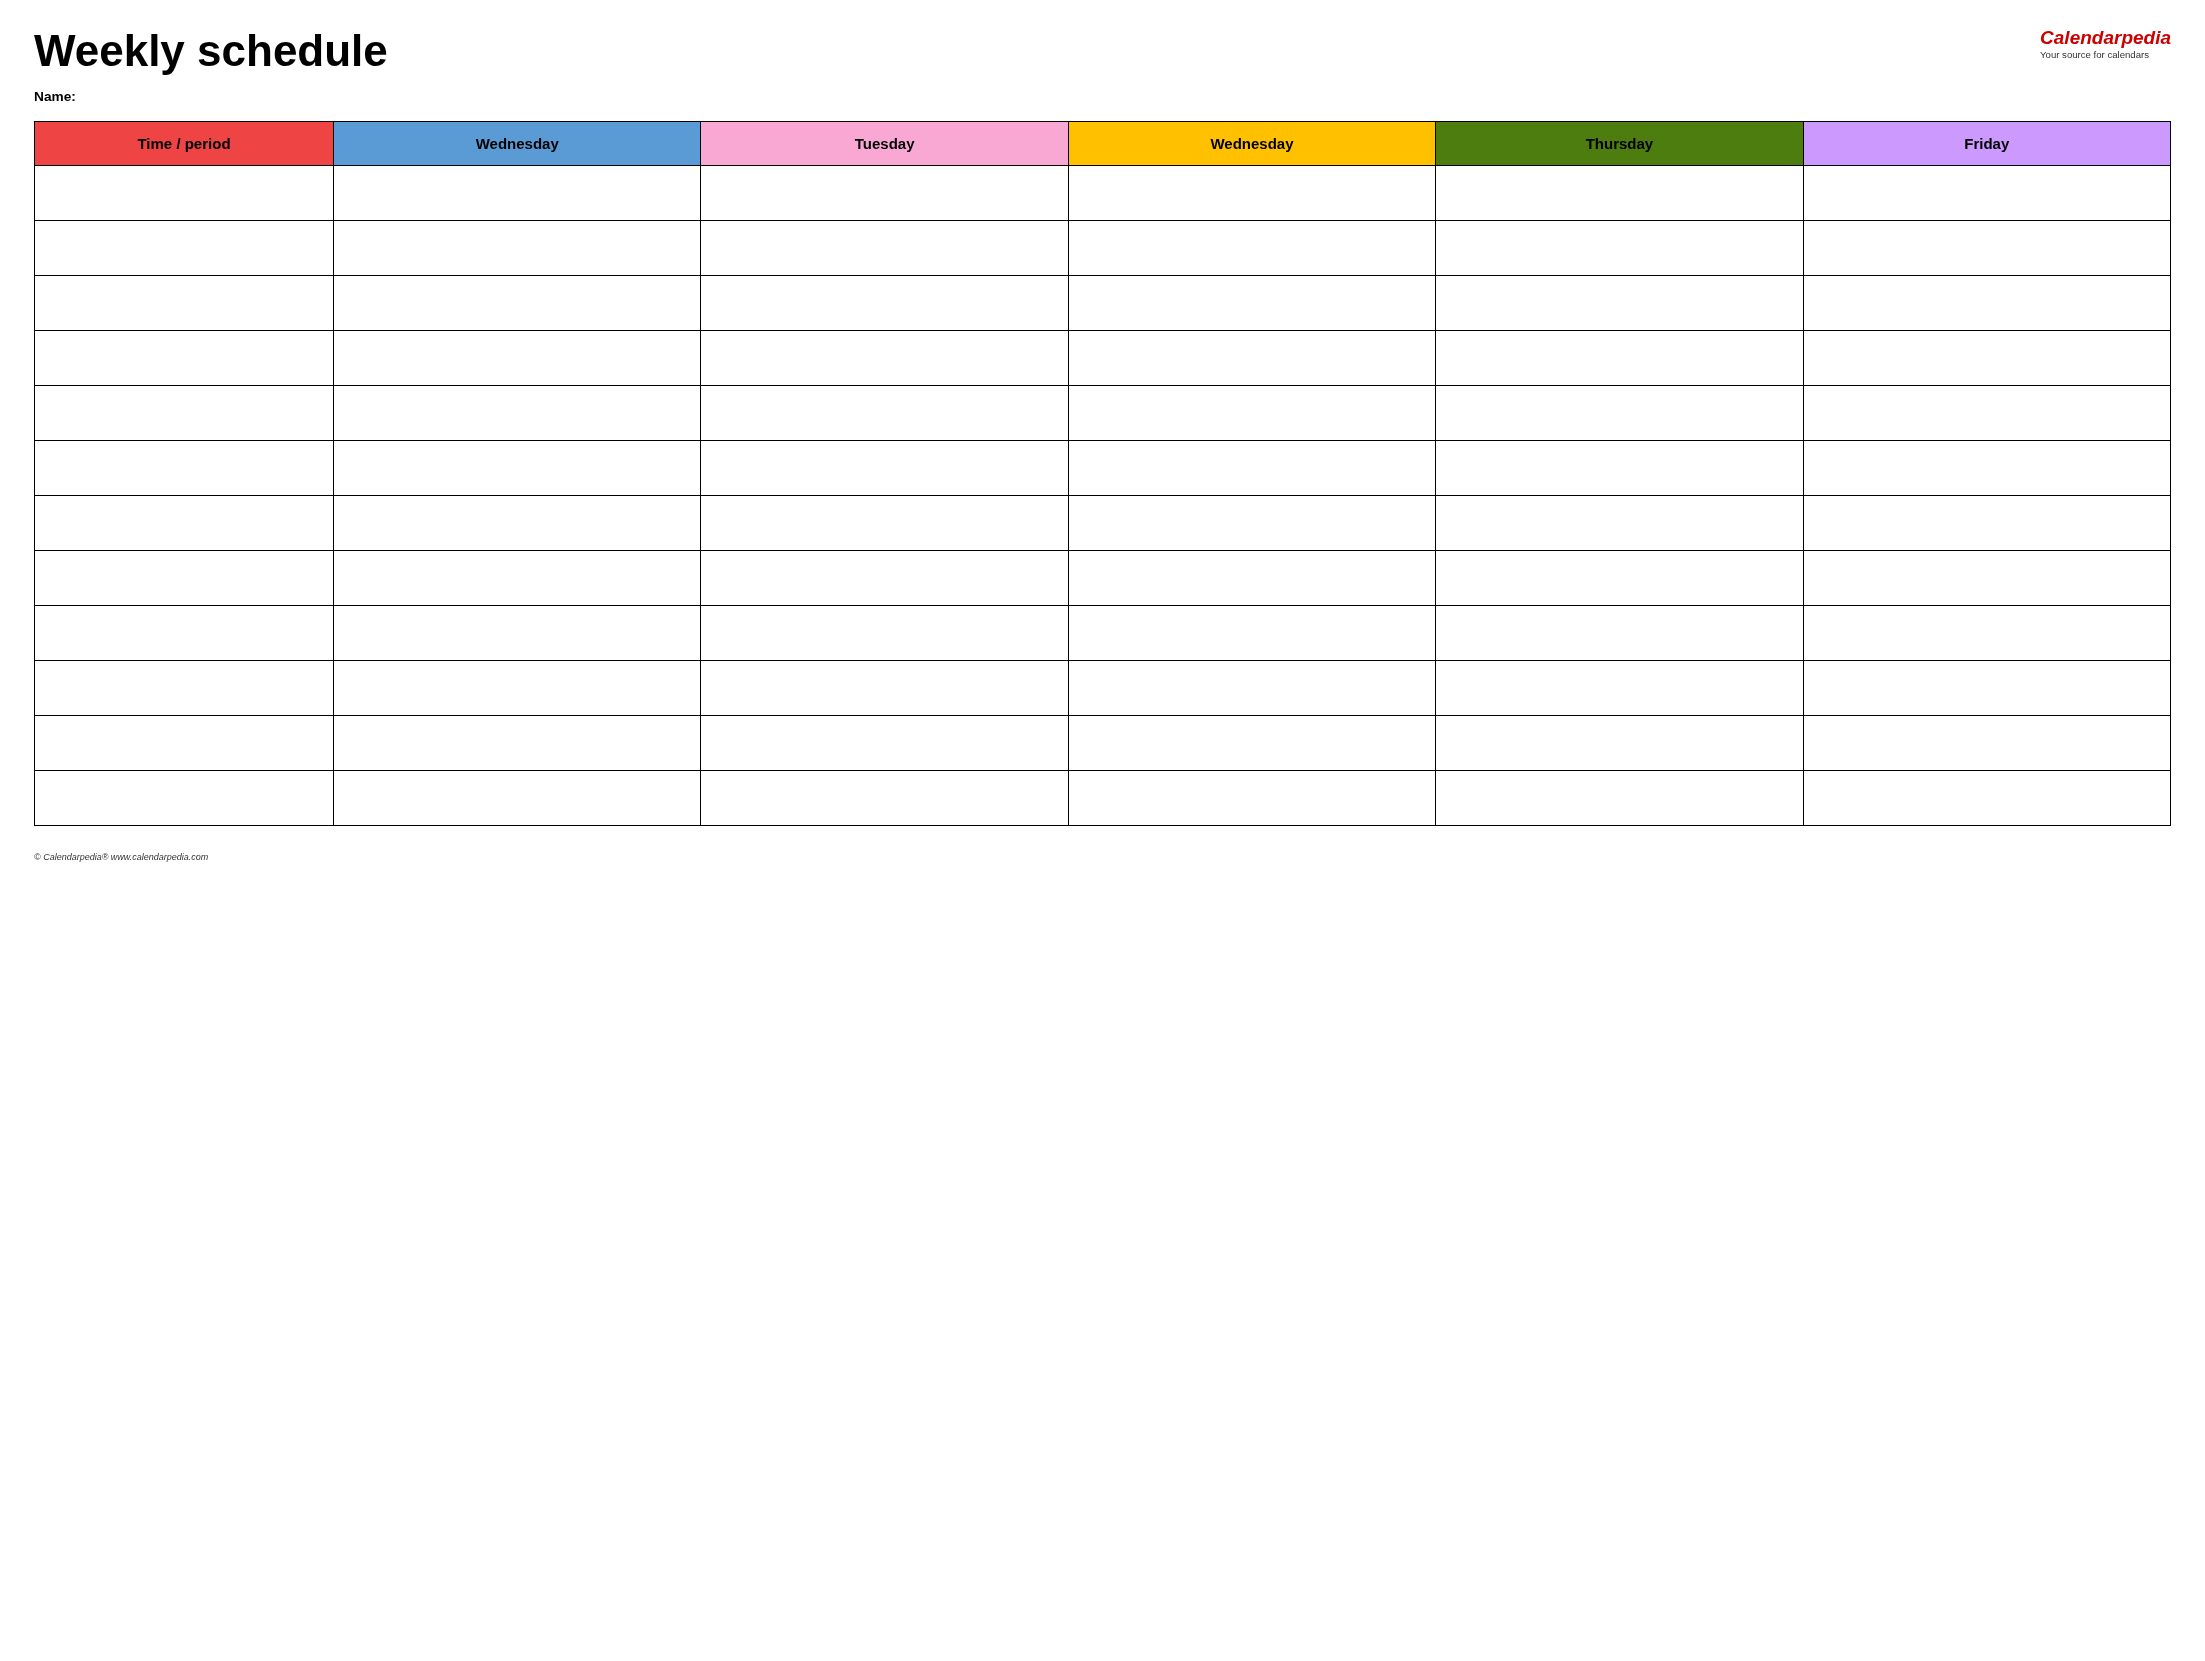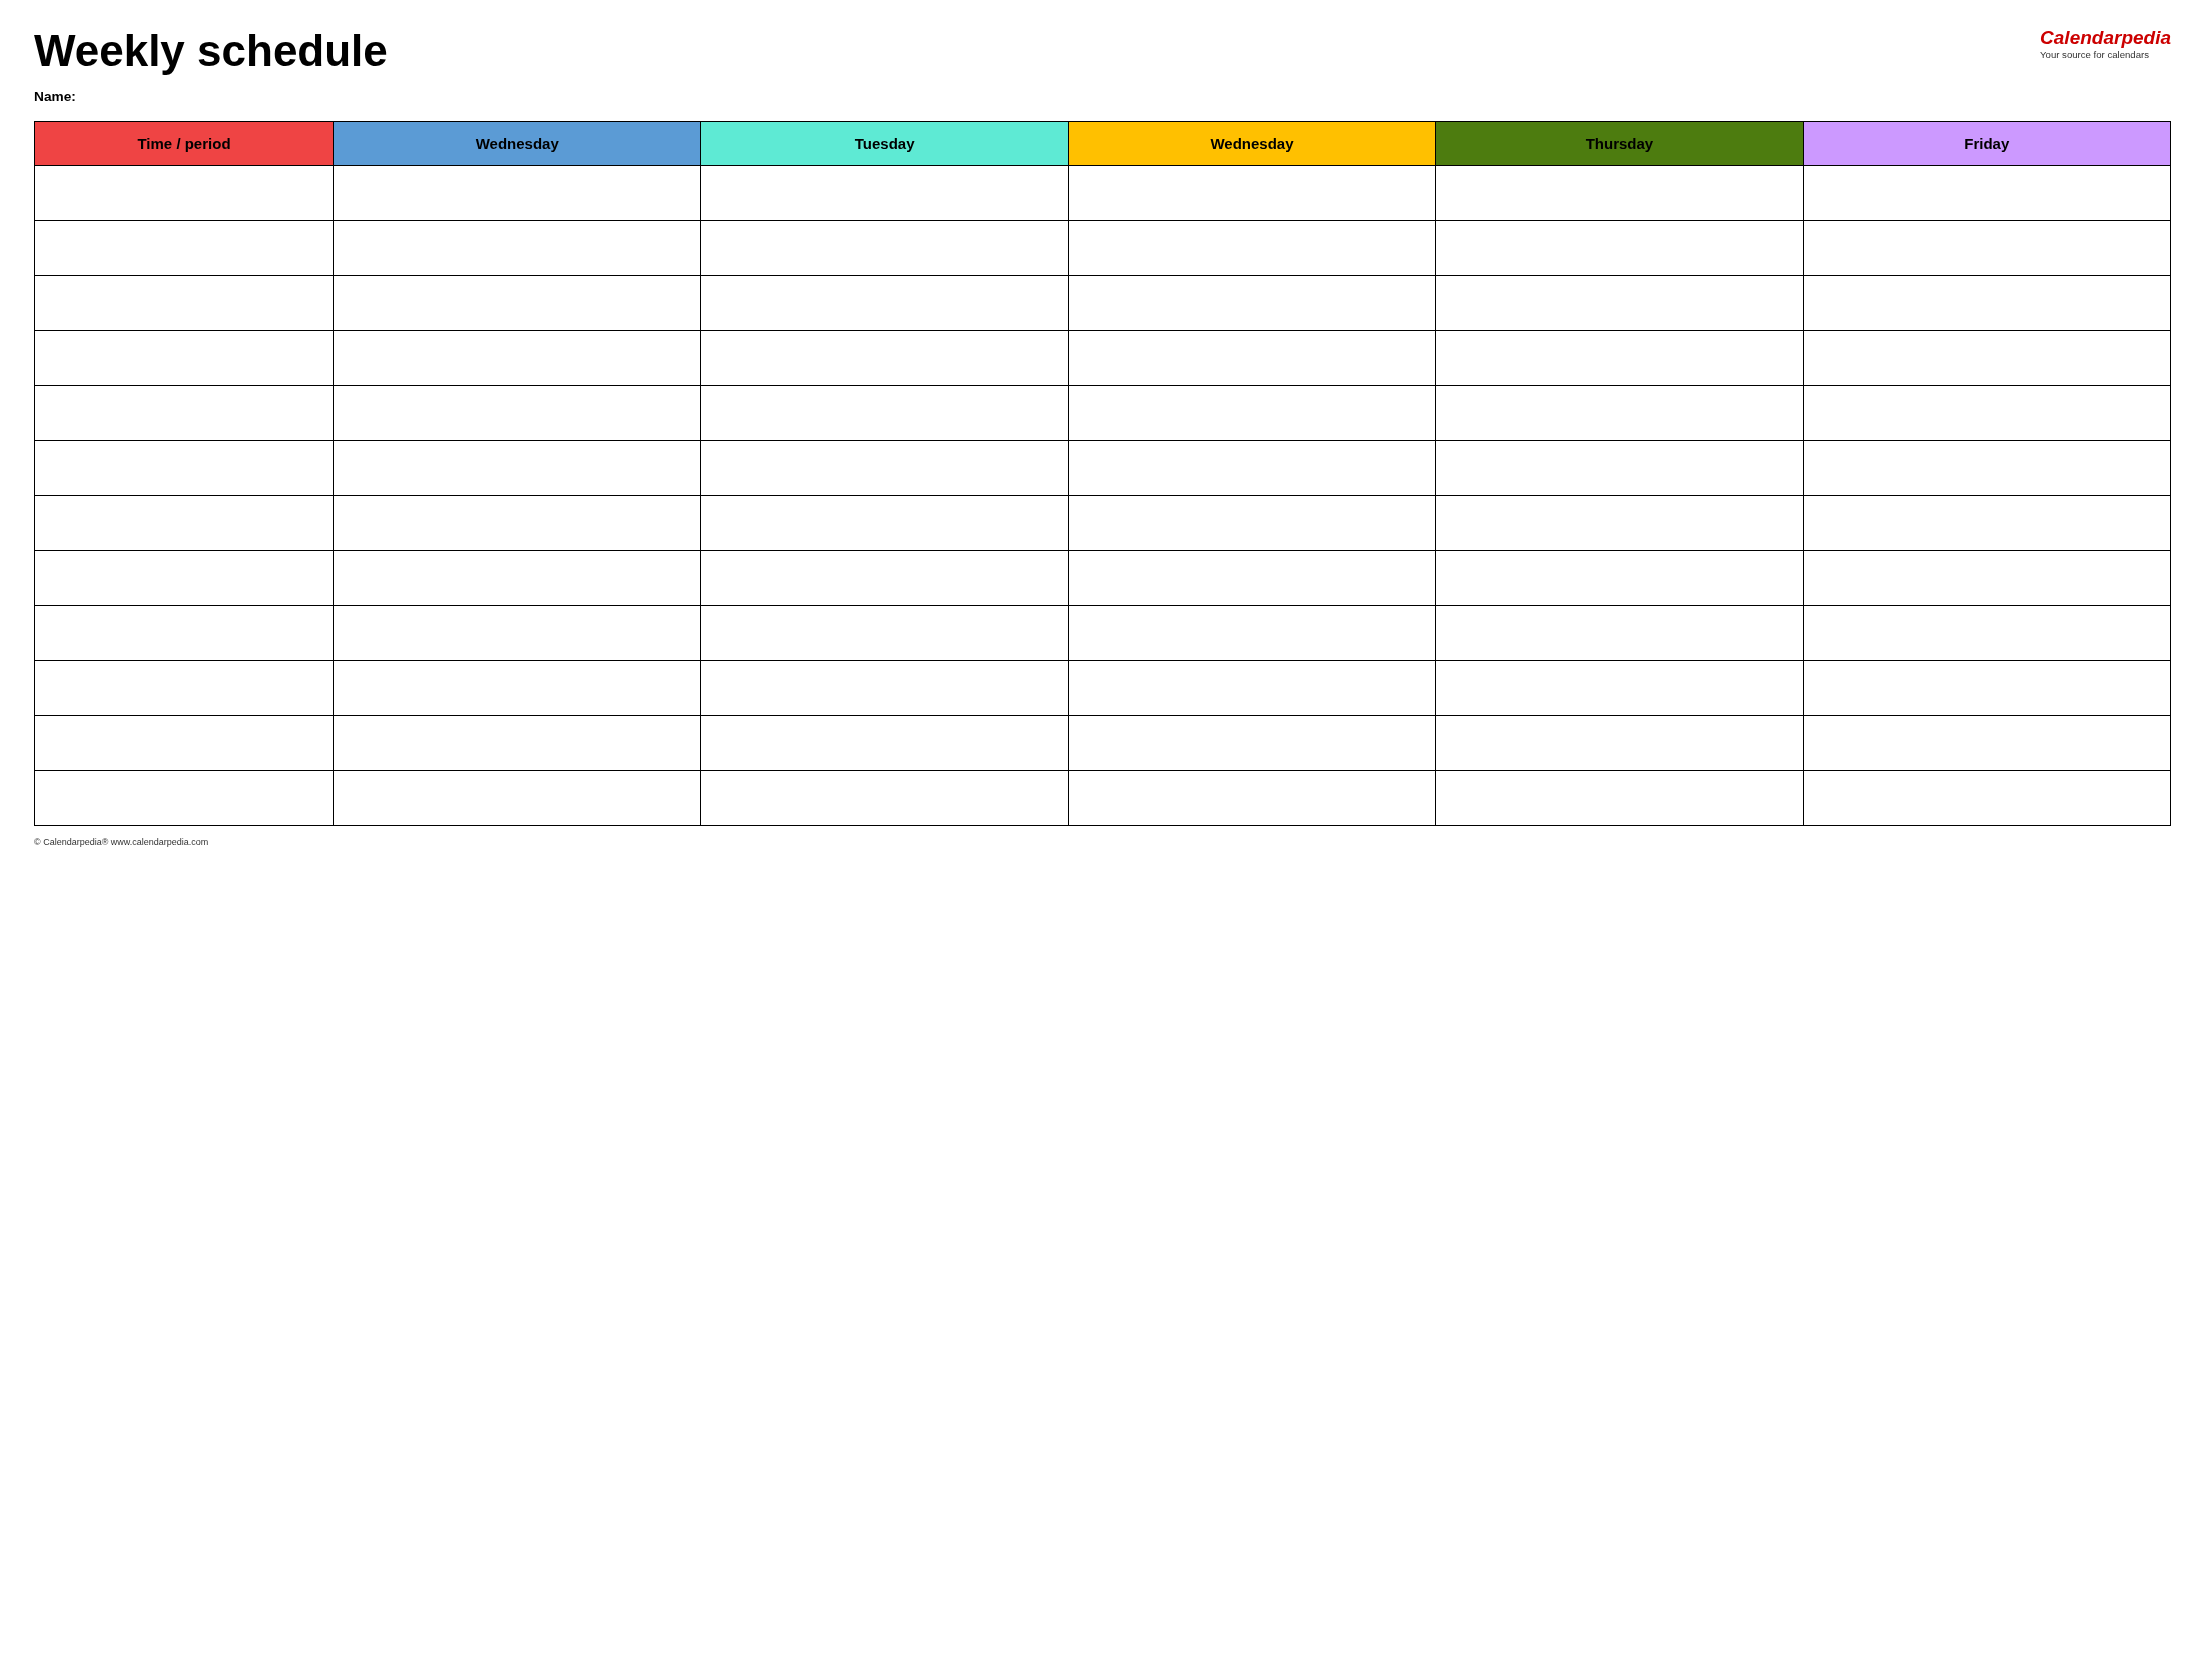--- a/index.html
+++ b/index.html
@@ -84,21 +84,21 @@
       width: 14%;
       background: #ef4444;
     }
 
     .col-monday {
       background: #5b9bd5;
       width: 17.2%;
     }
 
     .col-tuesday {
-      background: #5eead4;
+      background: #f9a8d4;
       width: 17.2%;
     }
 
     .col-wednesday {
       background: #ffc000;
       width: 17.2%;
     }
 
     .col-thursday {
       background: #4d7c0f;
@@ -110,23 +110,24 @@
       background: #cc99ff;
       width: 17.2%;
     }
 
     .data-cell {
       height: 55px;
       background: #ffffff;
     }
 
     .footer {
-      margin-top: 11px;
+      margin-top: 26px;
       font-size: 9px;
       color: #333333;
+      font-style: italic;
     }
   </style>
 </head>
 <body>
 
 <div class="header">
   <h1 class="title">Weekly schedule</h1>
   <div class="logo-container">
     <div class="logo-text">
       <span>Calendar</span><span><em>pedia</em></span>

